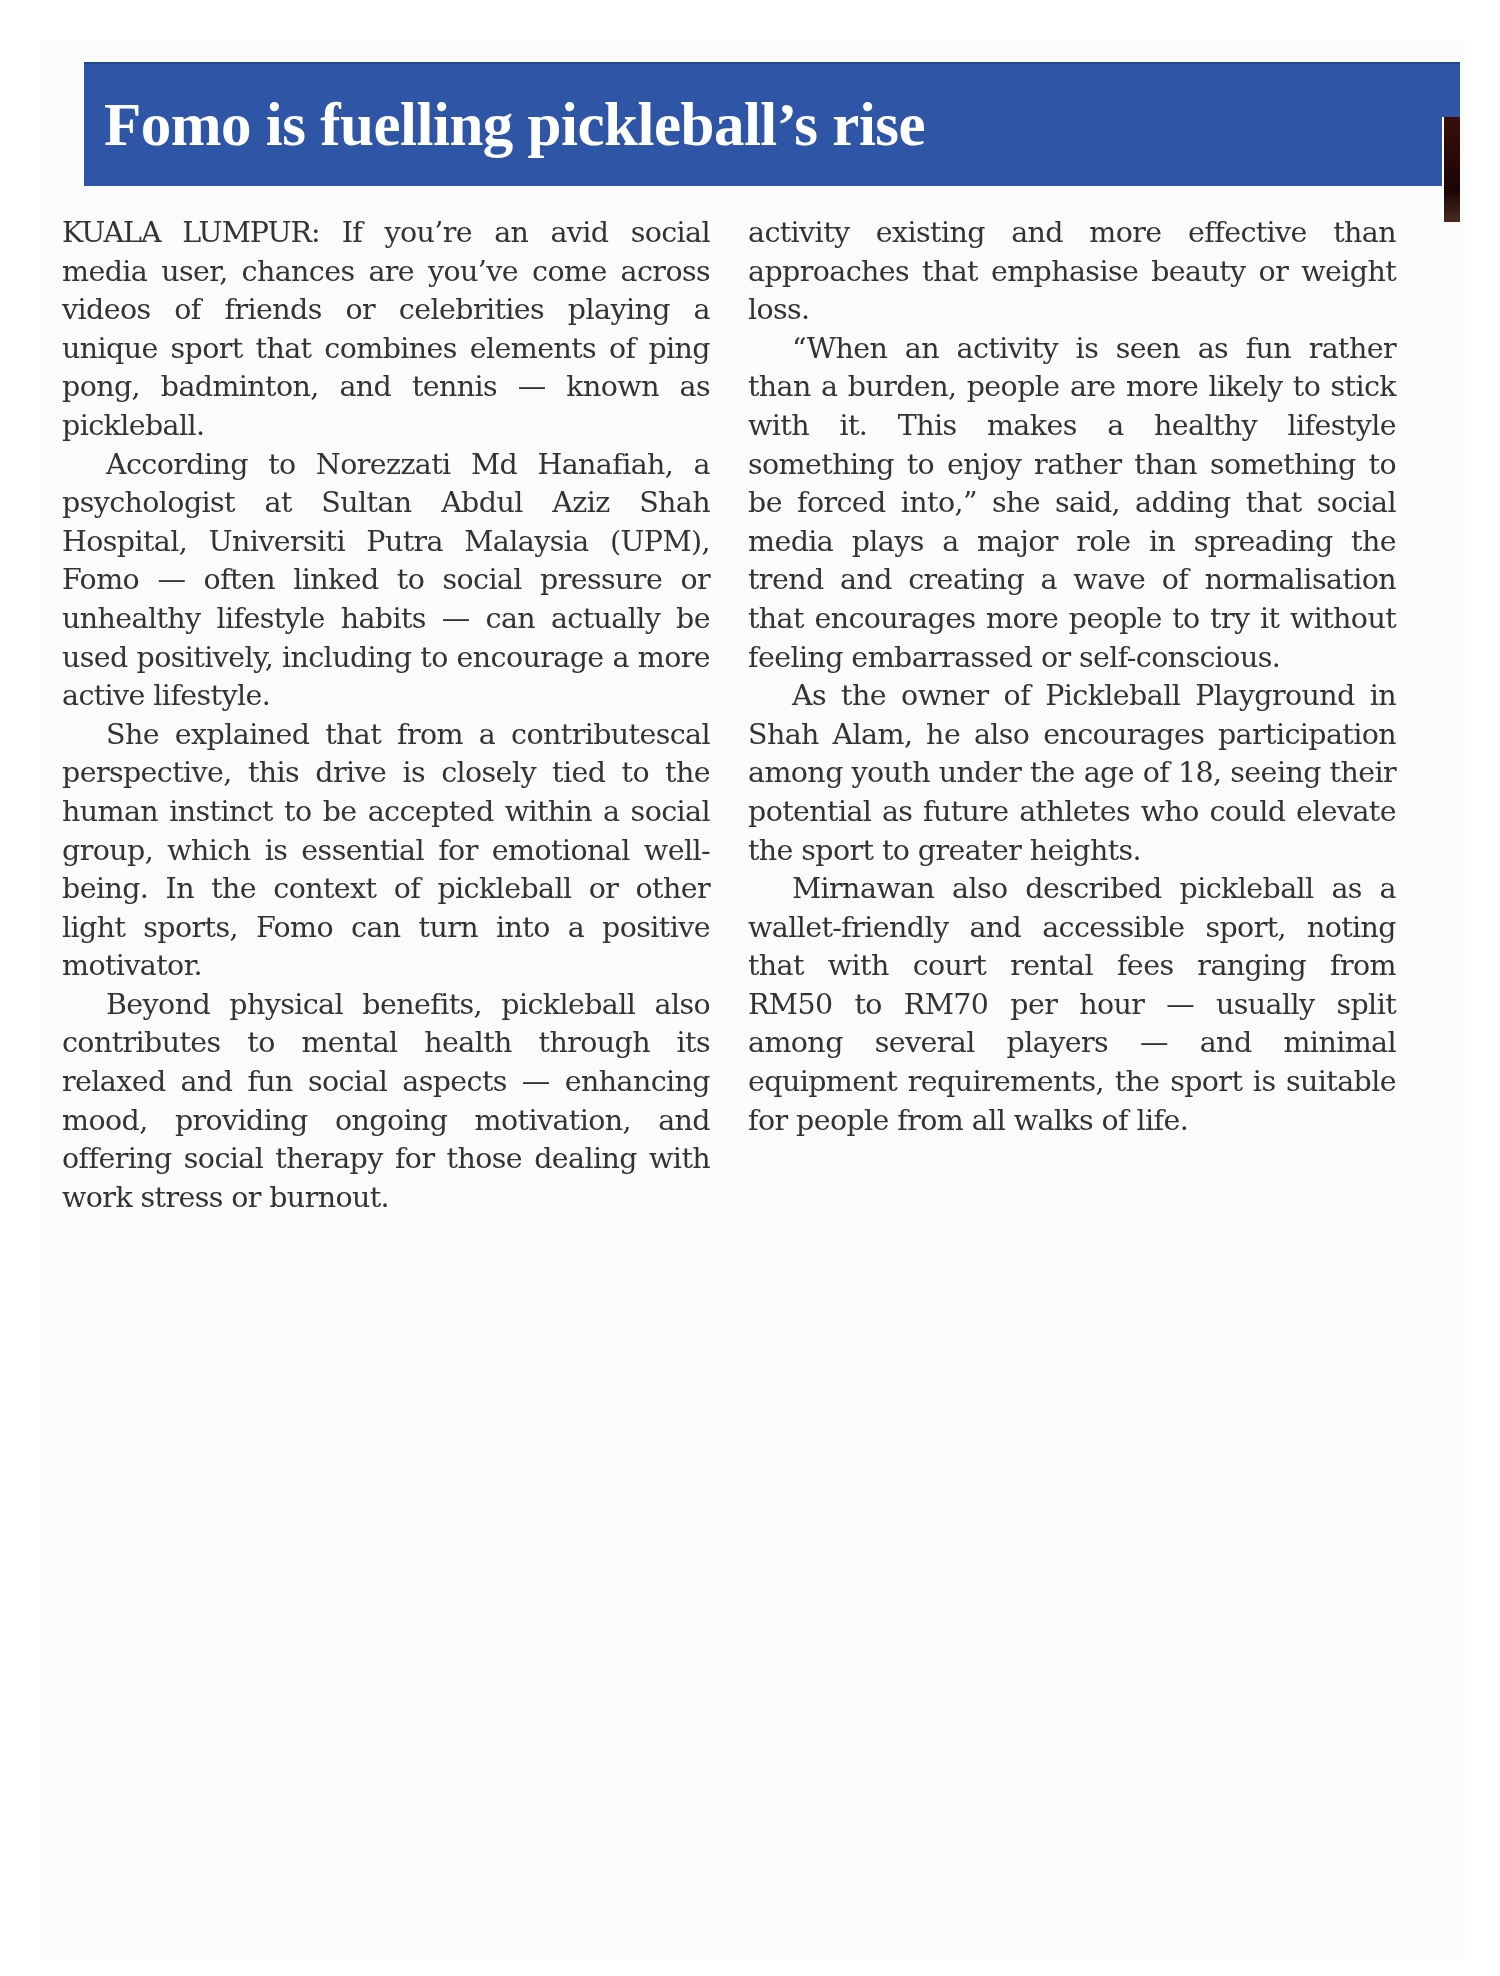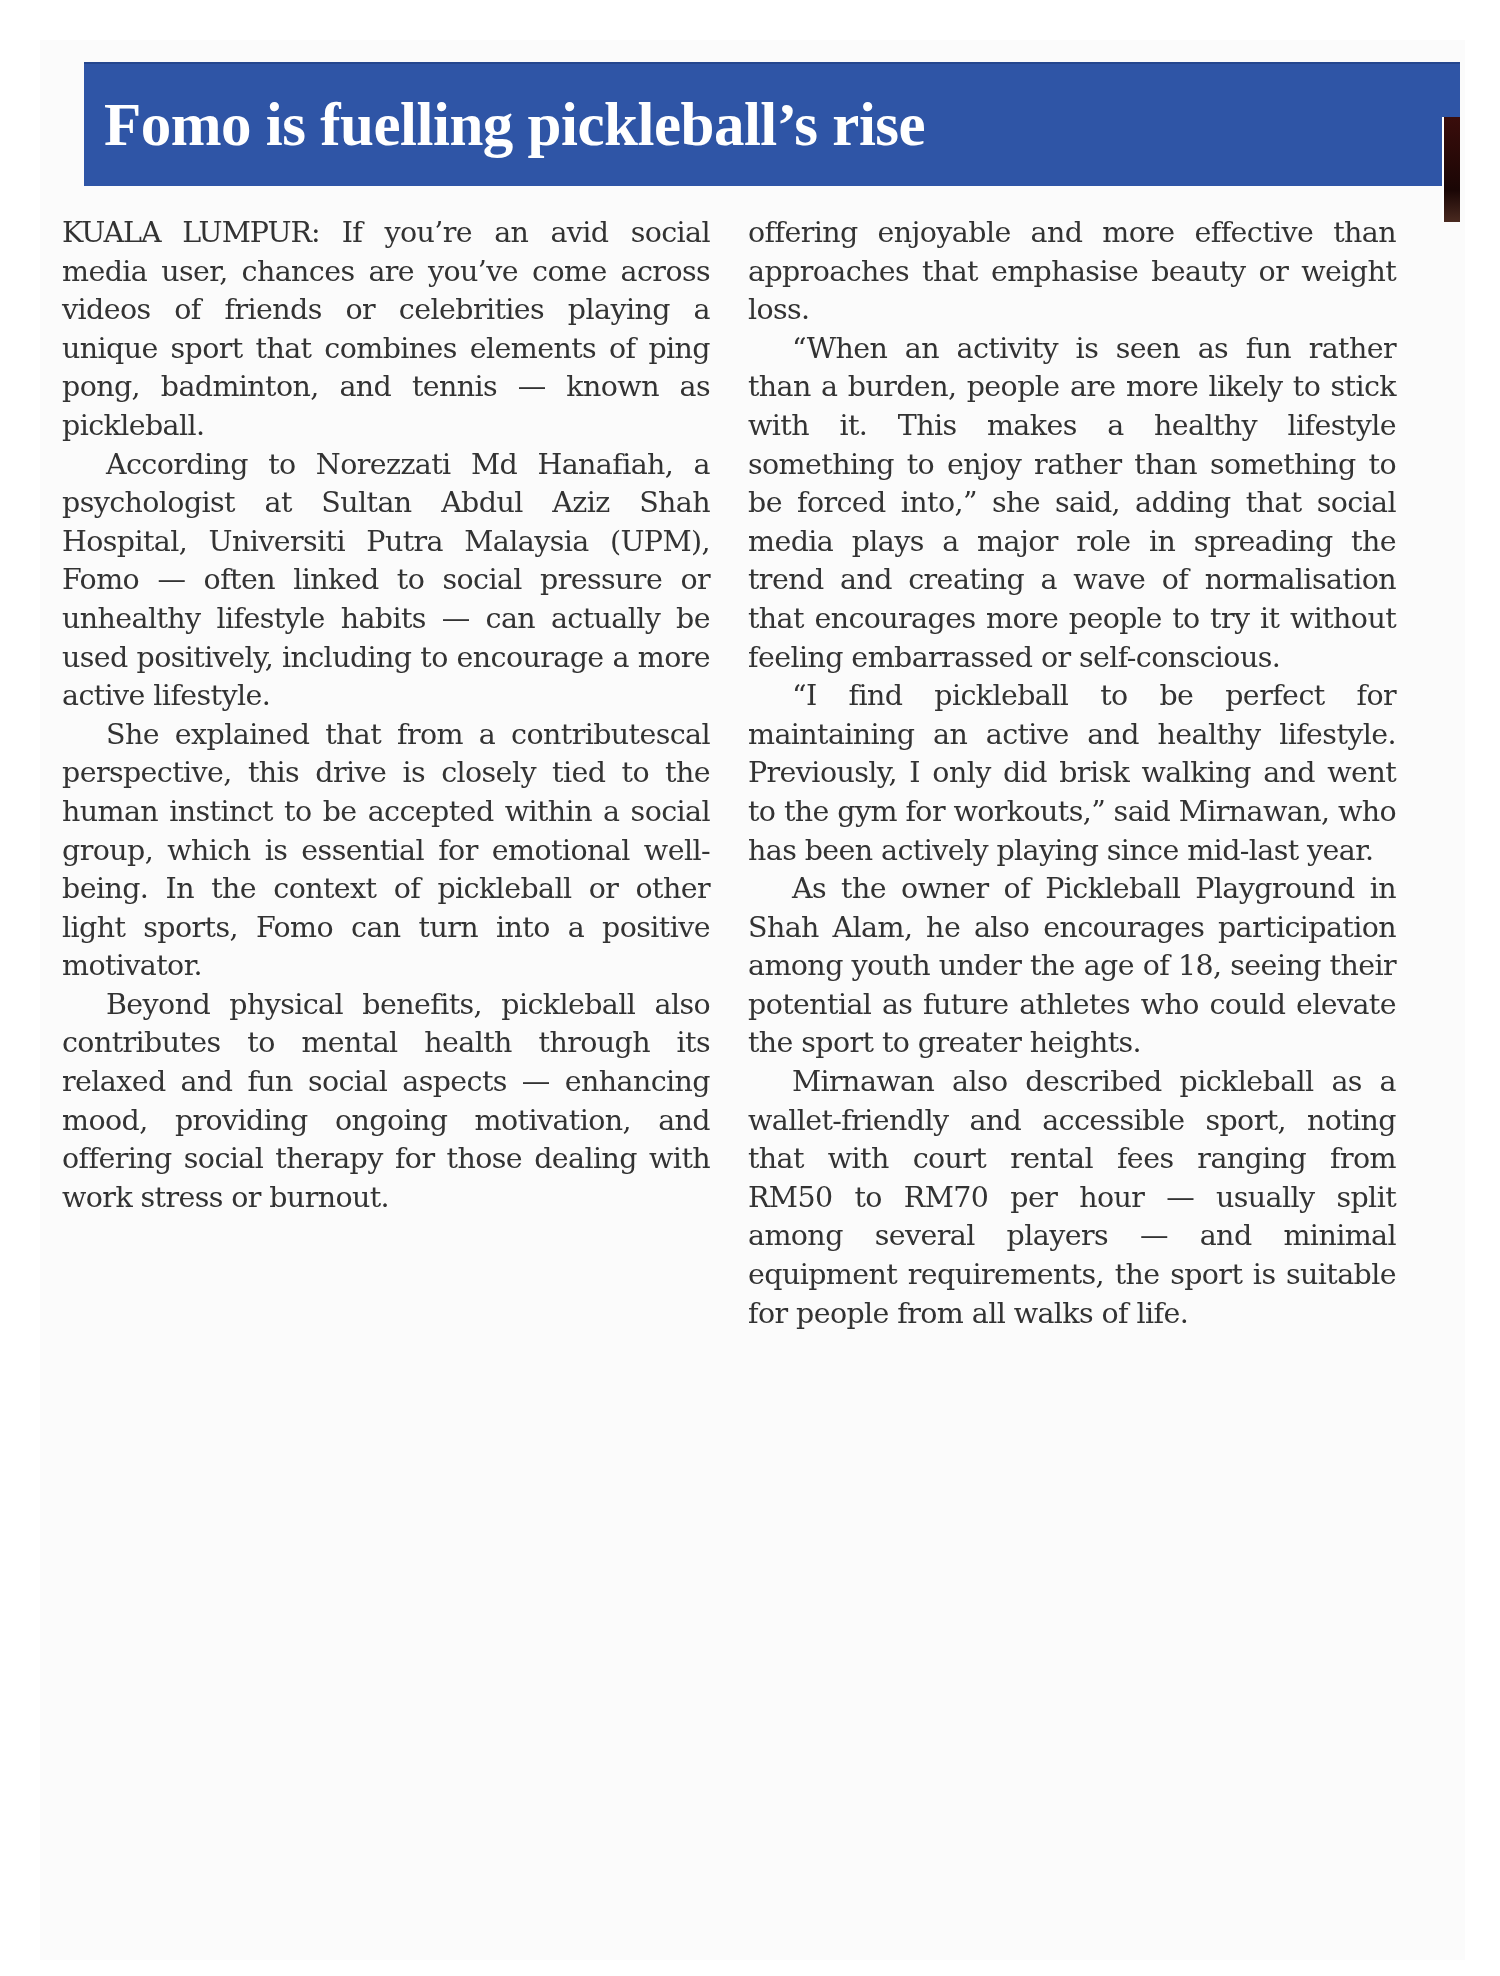--- a/index.html
+++ b/index.html
@@ -68,18 +68,17 @@
 <div class="edge-photo"></div>
 
 <div class="column col-left">
   <p class="no-indent"><span class="dateline">KUALA LUMPUR:</span><span> If you’re an avid social media user, chances are you’ve come across videos of friends or celebrities playing a unique sport that combines elements of ping pong, badminton, and tennis — known as pickleball.</span></p>
   <p>According to Norezzati Md Hanafiah, a psychologist at Sultan Abdul Aziz Shah Hospital, Universiti Putra Malaysia (UPM), Fomo — often linked to social pressure or unhealthy lifestyle habits — can actually be used positively, including to encourage a more active lifestyle.</p>
   <p>She explained that from a contributes­cal perspective, this drive is closely tied to the human instinct to be accepted within a social group, which is essential for emotional well-being. In the context of pickleball or other light sports, Fomo can turn into a positive motivator.</p>
   <p>Beyond physical benefits, pickleball also contributes to mental health through its relaxed and fun social aspects — enhancing mood, providing ongoing motivation, and offering social therapy for those dealing with work stress or burnout.</p>
 </div>
 
 <div class="column col-right">
-  <p class="no-indent">offering enjoyable and more effective than approaches that emphasise beauty or weight loss.</p>
+  <p class="no-indent">activity existing and more effective than approaches that emphasise beauty or weight loss.</p>
   <p>“When an activity is seen as fun rather than a burden, people are more likely to stick with it. This makes a healthy lifestyle something to enjoy rather than something to be forced into,” she said, adding that social media plays a major role in spreading the trend and creating a wave of normalisation that encourages more people to try it without feeling embarrassed or self-conscious.</p>
-  <p>“I find pickleball to be perfect for maintaining an active and healthy lifestyle. Previously, I only did brisk walk­ing and went to the gym for workouts,” said Mirnawan, who has been actively playing since mid-last year.</p>
   <p>As the owner of Pickleball Playground in Shah Alam, he also encourages partic­ipation among youth under the age of 18, seeing their potential as future athletes who could elevate the sport to greater heights.</p>
   <p>Mirnawan also described pickleball as a wallet-friendly and accessible sport, noting that with court rental fees rang­ing from RM50 to RM70 per hour — usu­ally split among several players — and minimal equipment requirements, the sport is suitable for people from all walks of life.</p>
 </div>
 
 </body></html>

